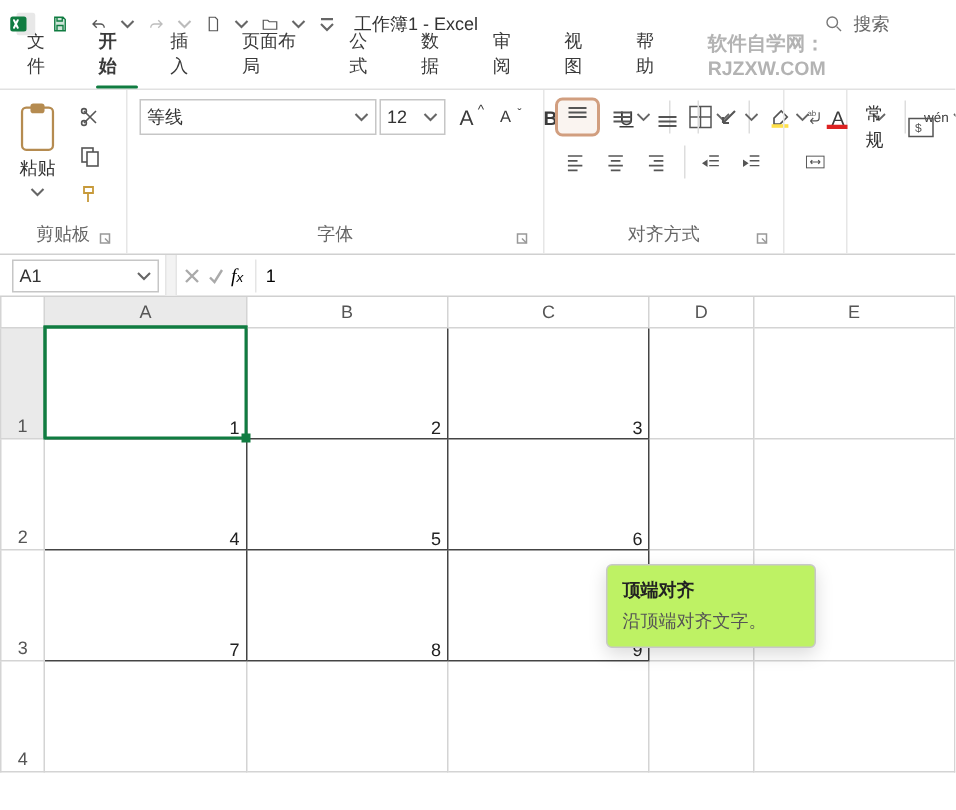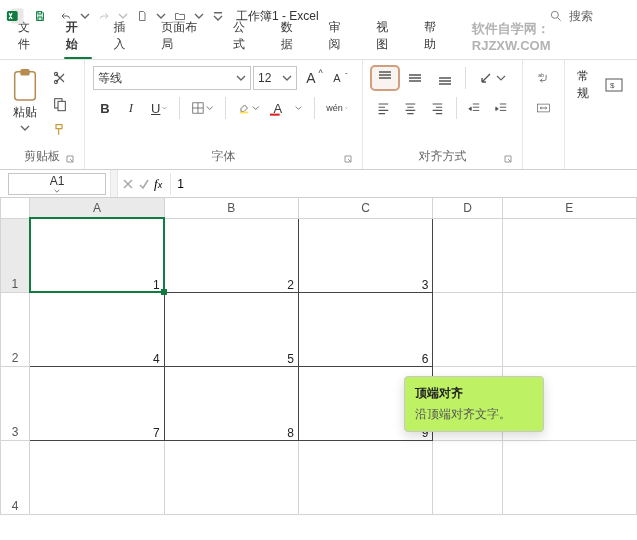--- a/index.html
+++ b/index.html
@@ -32,21 +32,21 @@
   .small-grid { display:flex; flex-direction:column; gap:2px; }
   .row { display:flex; align-items:center; gap:2px; }
   .font-select { height:24px; width:158px; border:1px solid #c6c6c6; background:#fff; font-size:12px; padding:0 4px; display:flex; align-items:center; justify-content:space-between;}
   .size-select { height:24px; width:44px; border:1px solid #c6c6c6; background:#fff; font-size:12px; padding:0 4px; display:flex; align-items:center; justify-content:space-between;}
   .chev-down { width:10px; height:10px; }
   .vsep { width:1px; height:22px; background:#ddd; margin:0 4px;}
   .paste-big { display:flex; flex-direction:column; align-items:center; gap:2px; padding:2px 2px 0;}
   .paste-big .ic { width:30px; height:34px; }
   
   .fxbar { height:28px; display:flex; align-items:center; border-bottom:1px solid #d0d0d0; }
-  .namebox { width:98px; height:22px; margin:0 4px 0 8px; border:1px solid #c6c6c6; display:flex; align-items:center; justify-content:space-between; padding:0 4px; font-size:12px; position:relative;flex-direction:column;}
+  .namebox { width:98px; height:22px; margin:0 4px 0 8px; border:1px solid #c6c6c6; display:flex; align-items:center; justify-content:space-between; padding:0 4px; font-size:12px; position:relative;}
   .fxicons { display:flex; align-items:center; gap:4px; padding:0 4px; color:#9a9a9a;}
   .formula-input { flex:1; height:22px; border:none; border-left:1px solid #e5e5e5; padding:0 6px; font-size:12px; outline:none; margin-left:4px;}
   .sel-handle { width:8px; background:#f3f3f3; border-left:1px solid #e5e5e5; border-right:1px solid #e5e5e5; cursor:col-resize; align-self:stretch;}
   
   .grid { position:relative; }
   table.sheet { border-collapse:collapse; table-layout:fixed; width:100%;}
   .colhead th, .rowhead { background:#fff; font-weight:400; color:#555; font-size:12px;}
   .colhead th { height:20px; border:1px solid #d4d4d4; border-top:none;}
   .rowhead { width:28px; border:1px solid #d4d4d4; text-align:center;}
   td.cell { border:1px solid #d4d4d4; height:74px; font-size:12px; padding:0 4px; color:#222;}
@@ -193,21 +193,21 @@
       <span class="launcher">
           <svg viewBox="0 0 12 12">
             <path d="M3 3h6v6H3z" fill="none" stroke="#999"></path>
             <path d="M6 6l3 3" stroke="#999"></path>
           </svg>
         </span>
     </div>
   </div>
 
   <div class="group" style="width:278px">
-    <div class="group-body" style="flex-direction:column; gap:6px">
+    <div class="group-body" style="flex-direction:row; gap:6px">
       <div class="row">
         <div class="font-select">
           <span>等线</span>
           <svg class="chev-down" viewBox="0 0 10 10">
               <path d="M1 3l4 4 4-4" fill="none" stroke="#666" stroke-width="1.4"></path>
             </svg>
         </div>
         <div class="size-select">
           <span>12</span>
           <svg class="chev-down" viewBox="0 0 10 10">

